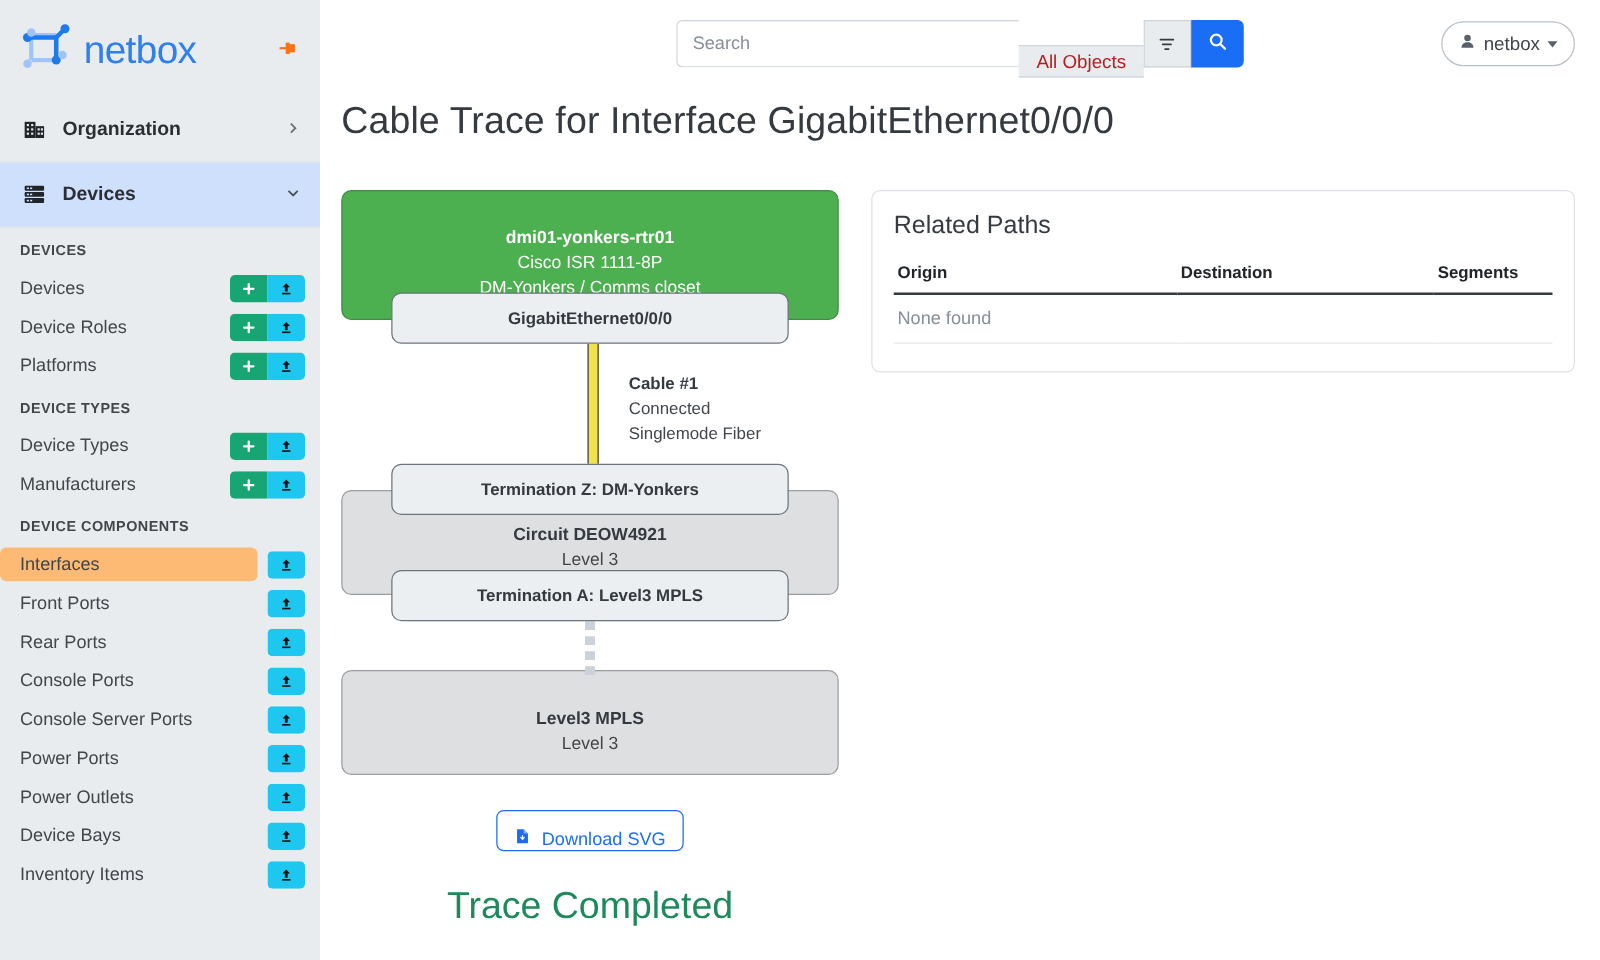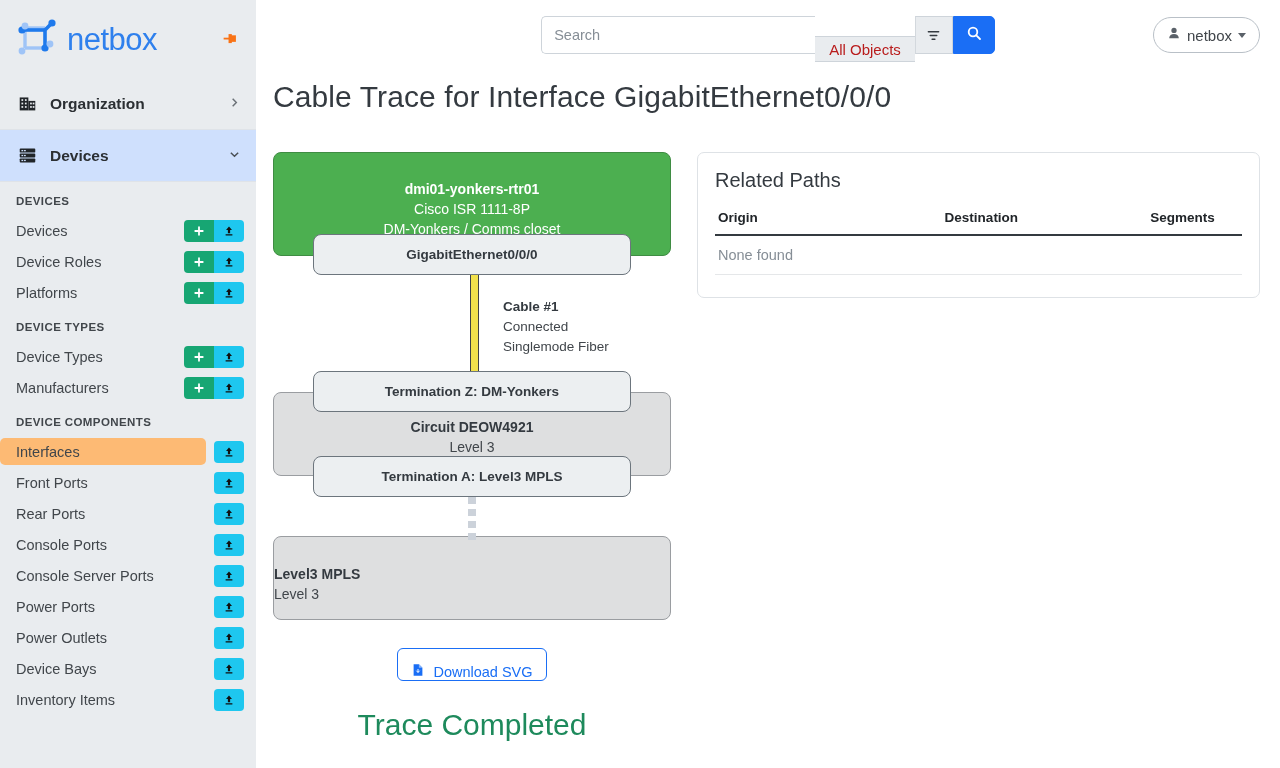--- a/index.html
+++ b/index.html
@@ -139,21 +139,21 @@
   }
   .node-circuit .c1 { font-size: 14px; font-weight: 700; color: #343a40; line-height: 20px; }
   .node-circuit .c2 { font-size: 14px; color: #41464b; line-height: 20px; }
   .node-term.overlap-bottom { margin: -20px auto 0; }
 
   .dotline { height: 43px; display: flex; flex-direction: column; align-items: center; justify-content: center; gap: 5px; }
   .dotline i { display: block; width: 8px; height: 8px; background: #ccd2da; }
 
   .node-provider {
     background: #dedfe0; border: 1px solid #9a9da1; border-radius: 8px;
-    height: 84px; padding-top: 27px; margin-top: -4px;
+    height: 84px; text-align: center; padding-top: 27px; margin-top: -4px;
   }
   .node-provider .p1 { font-size: 14px; font-weight: 700; color: #343a40; line-height: 20px; }
   .node-provider .p2 { font-size: 14px; color: #41464b; line-height: 20px; }
 
   .dl-wrap { display: flex; justify-content: center; margin-top: 28px; }
   .dl-btn {
     border: 1px solid #1a6ef5; border-radius: 6px; background: #fff;
     color: #1a6ef5; font-size: 14.5px; height: 33px; padding: 0 13px;
     display: inline-flex; align-items: flex-end; gap: 8px; cursor: pointer;
     font-family: "Liberation Sans", sans-serif;

